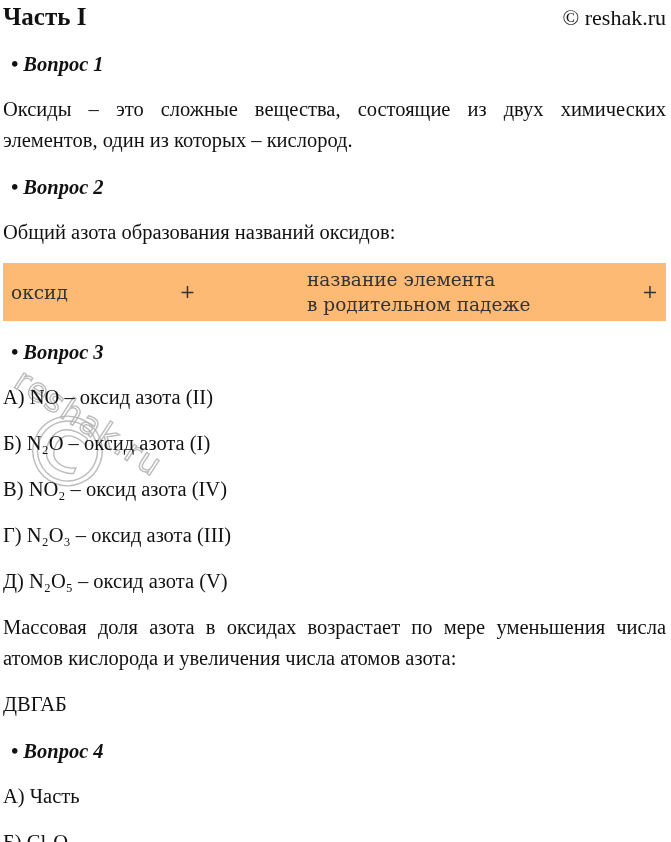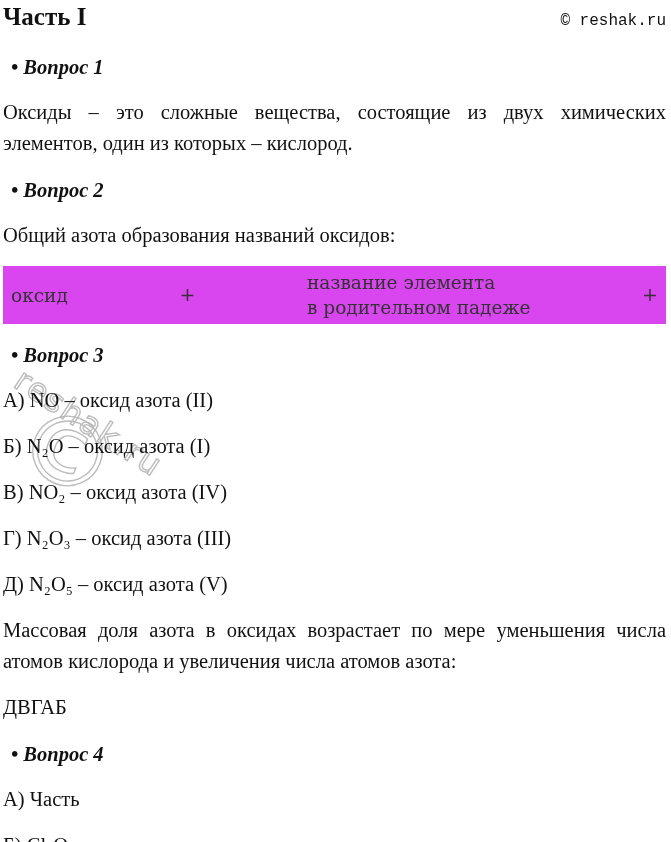--- a/index.html
+++ b/index.html
@@ -26,22 +26,21 @@
     justify-content: space-between;
     align-items: baseline;
     line-height: 26px;
     margin-top: 2px;
   }
   .part-title {
     font-weight: bold;
     font-size: 25px;
   }
   .credit {
-    font-size: 16px;
-    font-family: Liberation Mono, monospace;
+    font-size: 22px;
   }
   p.question {
     font-weight: bold;
     font-style: italic;
     font-size: 20.5px;
     line-height: 30px;
     margin: 16px 0 15px 8px;
   }
   p.question.first { margin-top: 18px; }
   p.para {
@@ -49,21 +48,21 @@
     line-height: 31px;
     margin: 15px 0;
   }
   p.justify {
     text-align: justify;
   }
   .formula {
     display: flex;
     justify-content: space-between;
     align-items: center;
-    background: #d946ef;
+    background: #fdba74;
     color: #333333;
     font-family: "DejaVu Serif", serif;
     font-size: 18.5px;
     line-height: 25px;
     padding: 4px 8px;
     margin: 8px 0 0 0;
     box-sizing: border-box;
     width: 100%;
   }
   .formula .stack {

